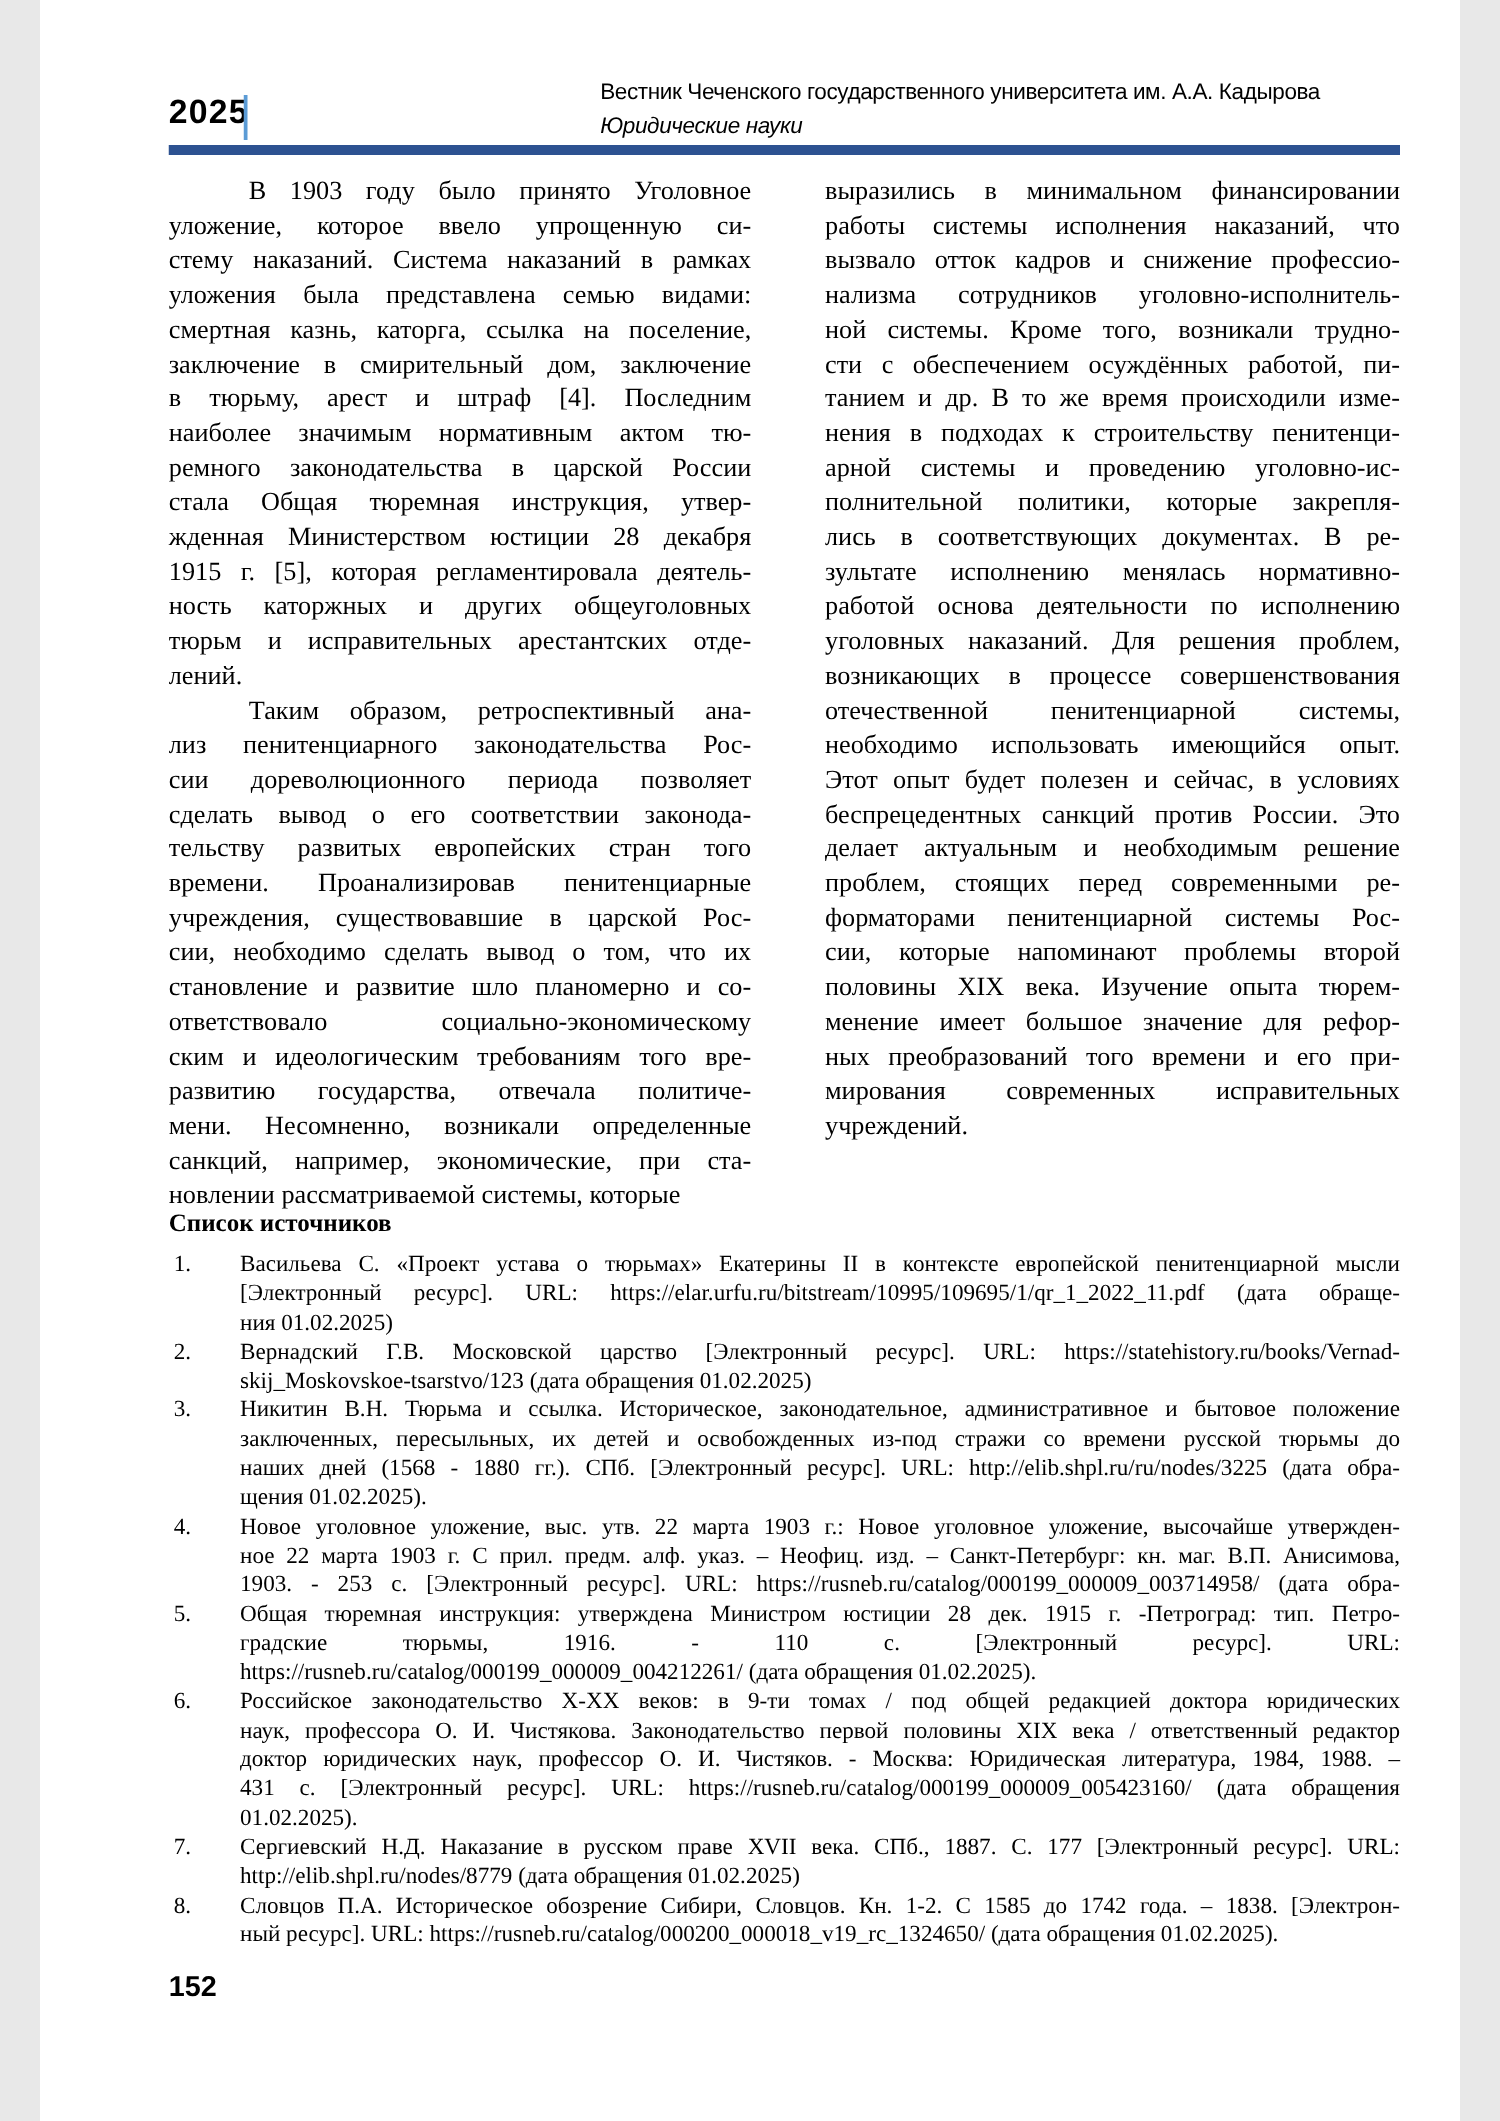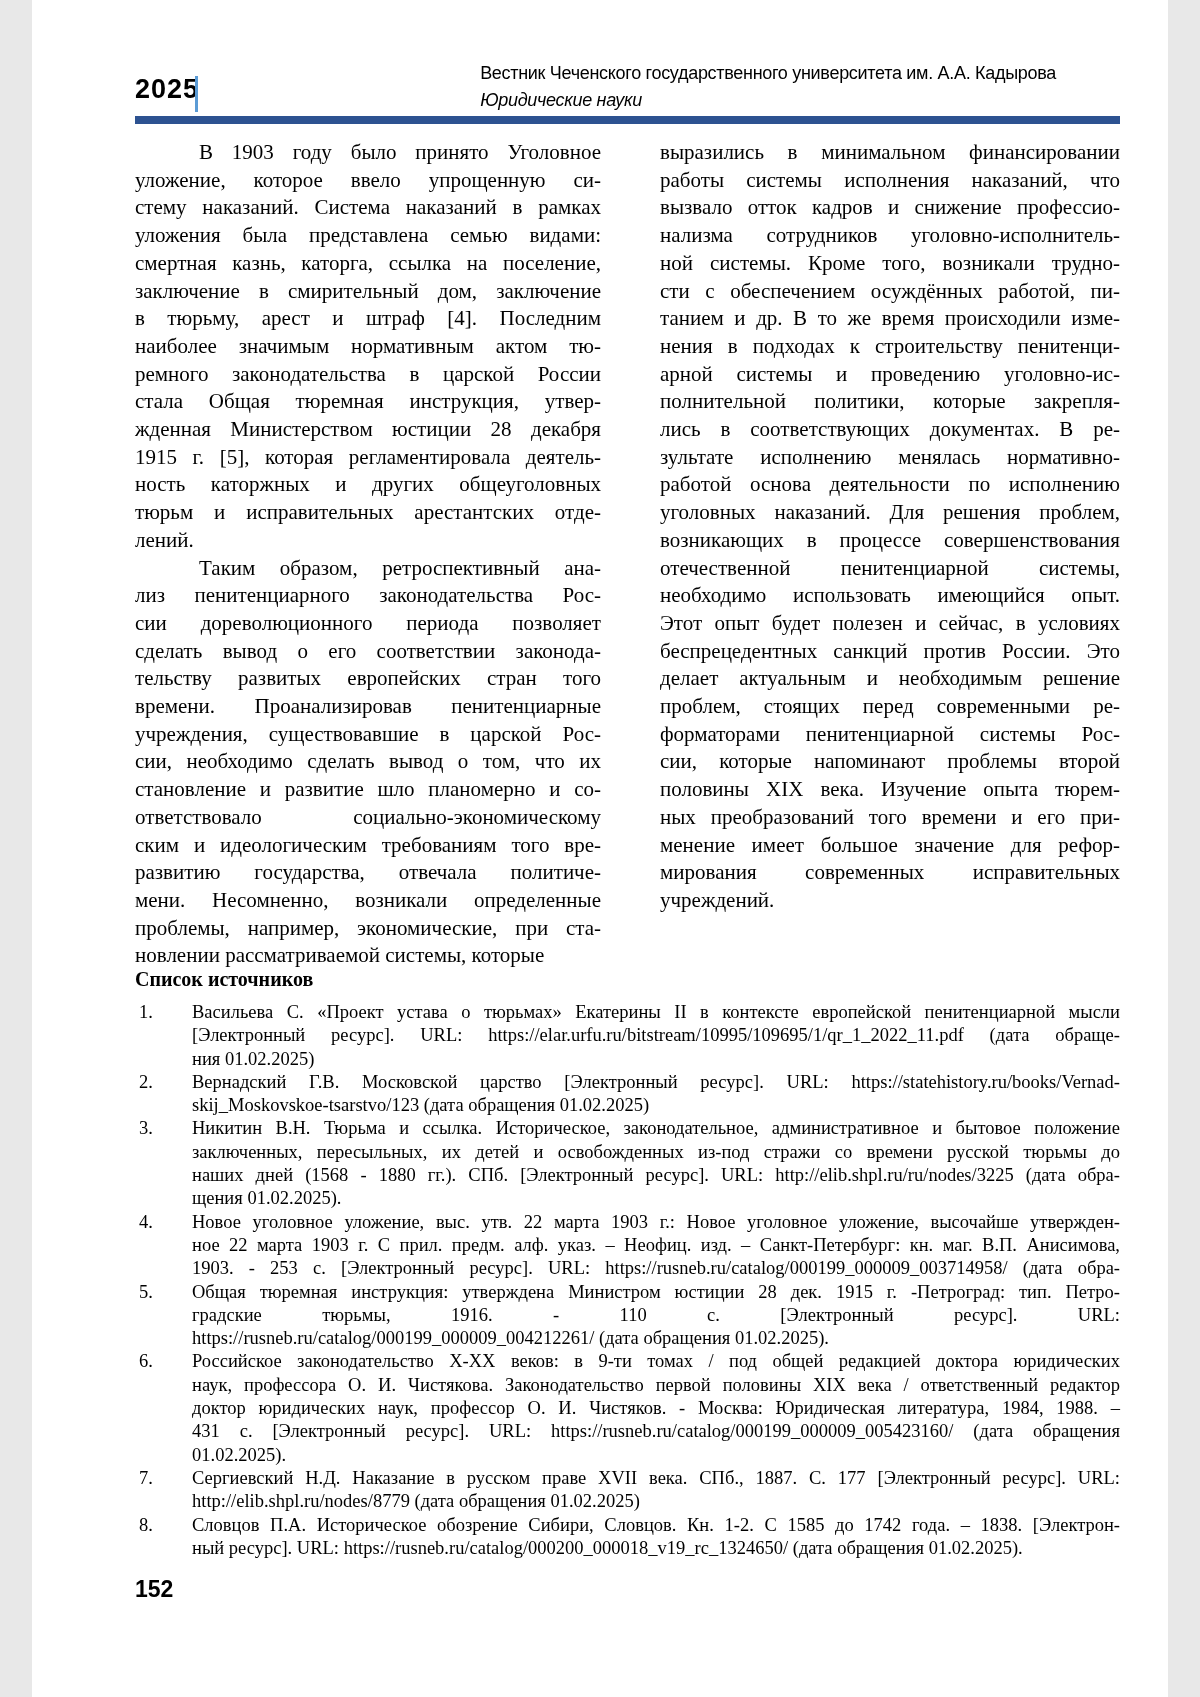--- a/index.html
+++ b/index.html
@@ -95,21 +95,21 @@
           <div class="line">сделать вывод о его соответствии законода-</div>
           <div class="line">тельству развитых европейских стран того</div>
           <div class="line">времени. Проанализировав пенитенциарные</div>
           <div class="line">учреждения, существовавшие в царской Рос-</div>
           <div class="line">сии, необходимо сделать вывод о том, что их</div>
           <div class="line">становление и развитие шло планомерно и со-</div>
           <div class="line">ответствовало социально-экономическому</div>
           <div class="line">ским и идеологическим требованиям того вре-</div>
           <div class="line">развитию государства, отвечала политиче-</div>
           <div class="line">мени. Несомненно, возникали определенные</div>
-          <div class="line">проблемы, например, экономические, при ста-</div>
+          <div class="line">санкций, например, экономические, при ста-</div>
           <div class="line last">новлении рассматриваемой системы, которые</div>
         </div>
       </div>
     <div class="col col-right" id="col-right">
         <div class="para">
           <div class="line">выразились в минимальном финансировании</div>
           <div class="line">работы системы исполнения наказаний, что</div>
           <div class="line">вызвало отток кадров и снижение профессио-</div>
           <div class="line">нализма сотрудников уголовно-исполнитель-</div>
           <div class="line">ной системы. Кроме того, возникали трудно-</div>
@@ -125,22 +125,22 @@
           <div class="line">возникающих в процессе совершенствования</div>
           <div class="line">отечественной пенитенциарной системы,</div>
           <div class="line">необходимо использовать имеющийся опыт.</div>
           <div class="line">Этот опыт будет полезен и сейчас, в условиях</div>
           <div class="line">беспрецедентных санкций против России. Это</div>
           <div class="line">делает актуальным и необходимым решение</div>
           <div class="line">проблем, стоящих перед современными ре-</div>
           <div class="line">форматорами пенитенциарной системы Рос-</div>
           <div class="line">сии, которые напоминают проблемы второй</div>
           <div class="line">половины XIX века. Изучение опыта тюрем-</div>
+          <div class="line">менение имеет большое значение для рефор-</div>
           <div class="line">ных преобразований того времени и его при-</div>
-          <div class="line">менение имеет большое значение для рефор-</div>
           <div class="line">мирования современных исправительных</div>
           <div class="line last">учреждений.</div>
         </div>
       </div>
   </div>
 
   <div class="refs">
     <div class="refs-title">Список источников</div>
     <div id="refs-list">
         <div class="ref-item">

